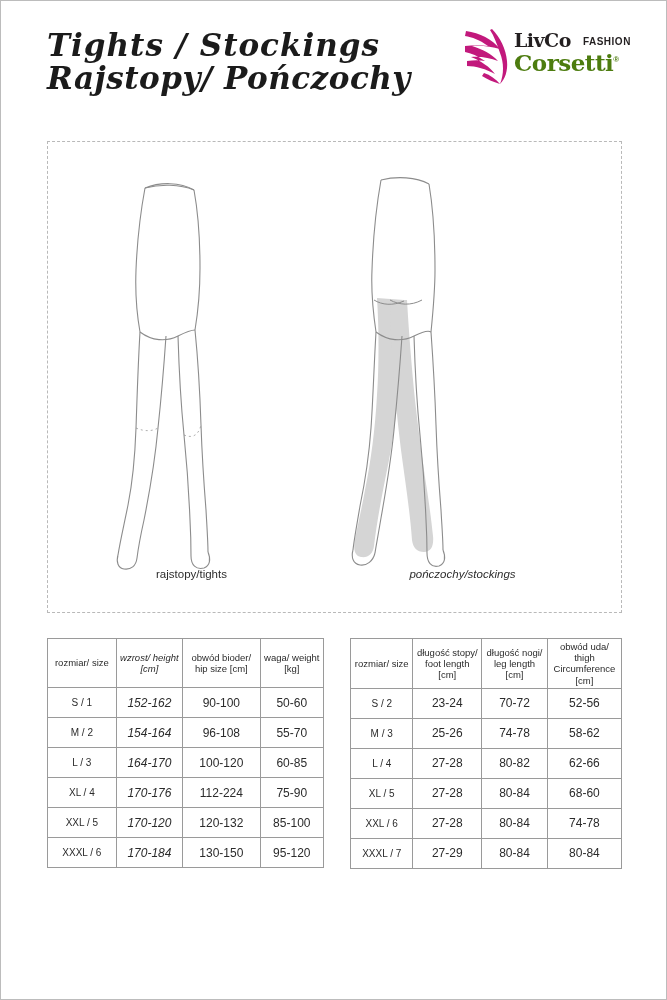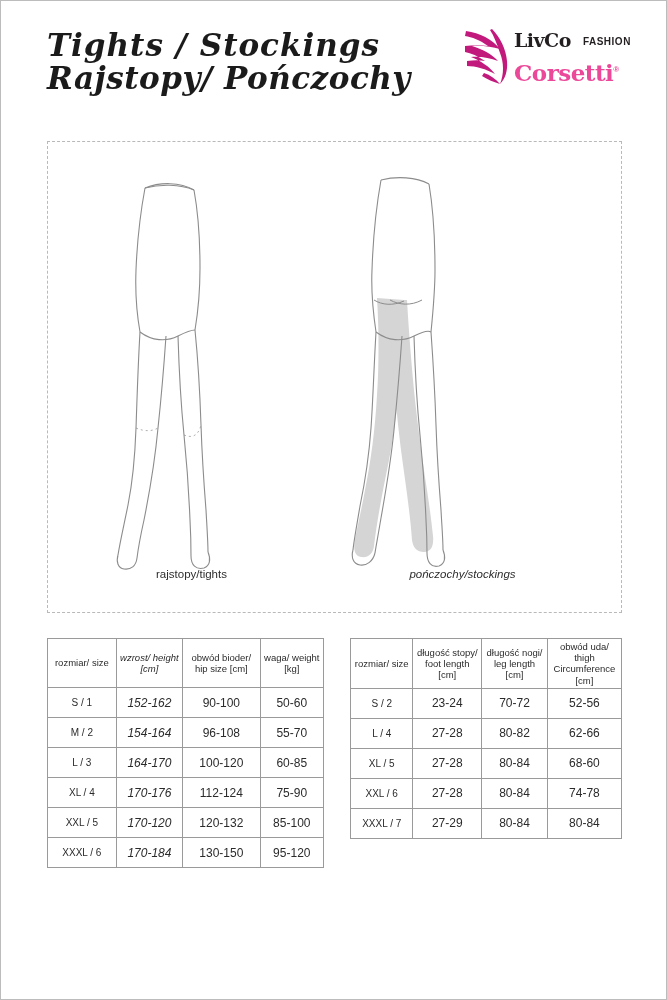--- a/index.html
+++ b/index.html
@@ -86,24 +86,24 @@
     font-size: 10px;
     font-weight: bold;
     letter-spacing: 0.5px;
     vertical-align: 2px;
     margin-left: 12px;
   }
   .logo-row2 {
     font-family: "DejaVu Serif", serif;
     font-weight: bold;
     font-size: 23px;
-    color: #ec4899;
+    color: #4d7c0f;
     letter-spacing: -0.5px;
     line-height: 1.05;
-    margin-top: 11px;
+    margin-top: 1px;
     position: relative;
   }
   .logo-reg {
     font-family: "Liberation Sans", sans-serif;
     font-size: 8px;
     vertical-align: super;
   }
 
   
   .illus-panel {
@@ -292,21 +292,21 @@
         </tr>
         <tr>
           <td class="size-col">L / 3</td>
           <td>164-170</td>
           <td>100-120</td>
           <td>60-85</td>
         </tr>
         <tr>
           <td class="size-col">XL / 4</td>
           <td>170-176</td>
-          <td>112-124</td>
+          <td>112-224</td>
           <td>75-90</td>
         </tr>
         <tr>
           <td class="size-col">XXL / 5</td>
           <td>170-120</td>
           <td>120-132</td>
           <td>85-100</td>
         </tr>
         <tr>
           <td class="size-col">XXXL / 6</td>
@@ -327,20 +327,26 @@
         </tr>
       </thead>
       <tbody>
         <tr>
           <td class="size-col">S / 2</td>
           <td>23-24</td>
           <td>70-72</td>
           <td>52-56</td>
         </tr>
         <tr>
+          <td class="size-col">M / 3</td>
+          <td>25-26</td>
+          <td>74-78</td>
+          <td>58-62</td>
+        </tr>
+        <tr>
           <td class="size-col">L / 4</td>
           <td>27-28</td>
           <td>80-82</td>
           <td>62-66</td>
         </tr>
         <tr>
           <td class="size-col">XL / 5</td>
           <td>27-28</td>
           <td>80-84</td>
           <td>68-60</td>

